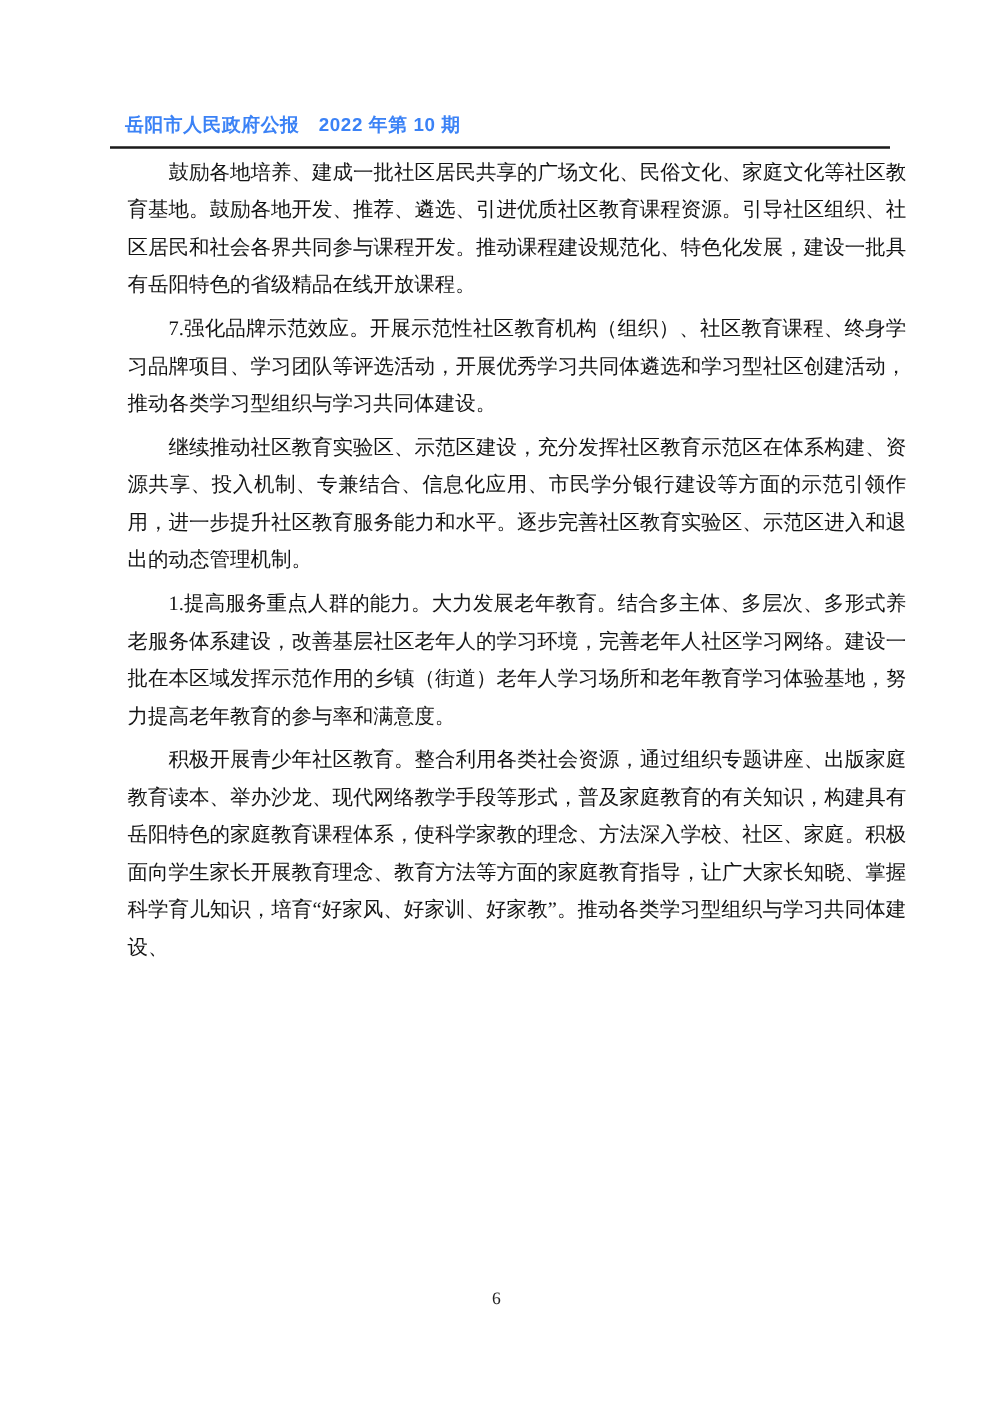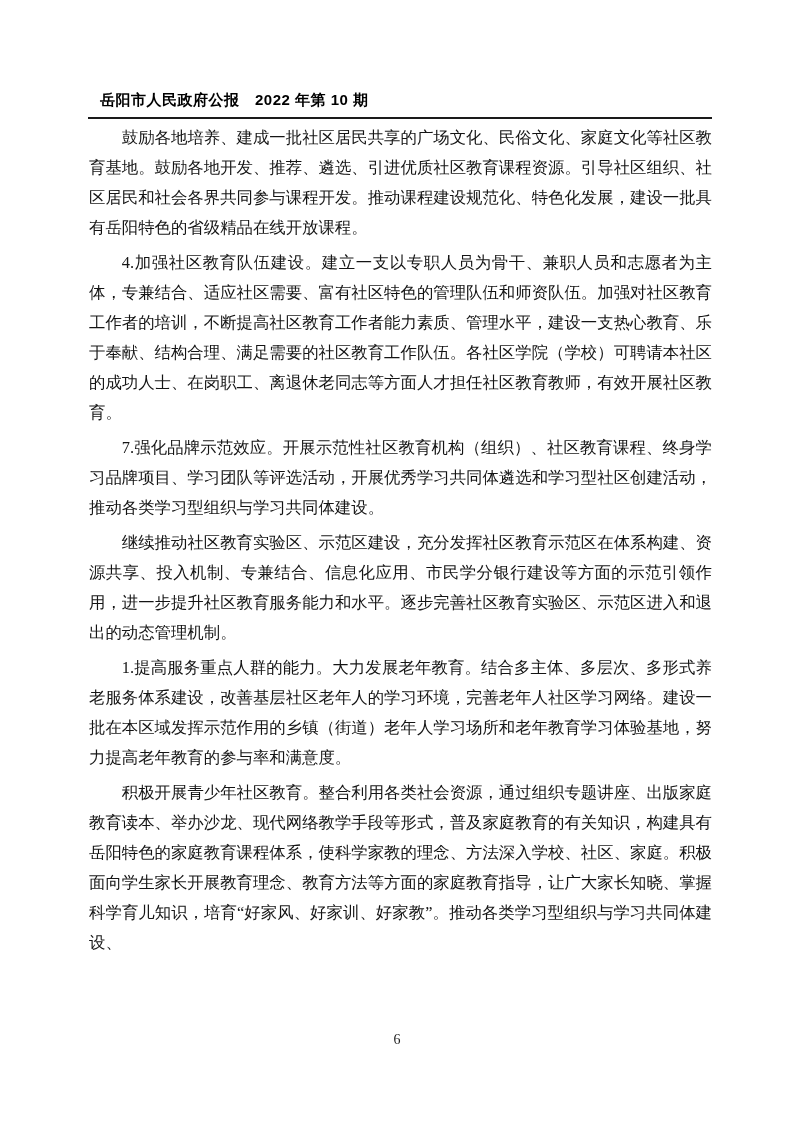--- a/index.html
+++ b/index.html
@@ -25,26 +25,26 @@
     left: 88px;
     top: 91px;
     width: 624px;
     box-sizing: border-box;
     padding: 0 0 7px 12px;
     border-bottom: 2px solid #1a1a1a;
     font-family: "Liberation Sans", "DejaVu Sans", sans-serif;
     font-size: 15px;
     font-weight: 600;
     letter-spacing: 0.5px;
-    color: #000000;
+    color: #3b82f6;
     white-space: nowrap;
   }
   .body-text {
     position: absolute;
-    left: 89px;
+    left: 102px;
     top: 123px;
     width: 623px;
   }
   .body-text p {
     margin: 0 0 5px 0;
     font-size: 16.4px;
     line-height: 30px;
     text-align: justify;
     text-justify: inter-ideograph;
     text-indent: 2em;
@@ -64,21 +64,20 @@
 </style>
 </head>
 <body>
 
 <div class="page">
 
   <div class="running-header">岳阳市人民政府公报　2022 年第 10 期</div>
 
   <div class="body-text">
     <p>鼓励各地培养、建成一批社区居民共享的广场文化、民俗文化、家庭文化等社区教育基地。鼓励各地开发、推荐、遴选、引进优质社区教育课程资源。引导社区组织、社区居民和社会各界共同参与课程开发。推动课程建设规范化、特色化发展，建设一批具有岳阳特色的省级精品在线开放课程。</p>
-    <p>4.加强社区教育队伍建设。建立一支以专职人员为骨干、兼职人员和志愿者为主体，专兼结合、适应社区需要、富有社区特色的管理队伍和师资队伍。加强对社区教育工作者的培训，不断提高社区教育工作者能力素质、管理水平，建设一支热心教育、乐于奉献、结构合理、满足需要的社区教育工作队伍。各社区学院（学校）可聘请本社区的成功人士、在岗职工、离退休老同志等方面人才担任社区教育教师，有效开展社区教育。</p>
     <p>7.强化品牌示范效应。开展示范性社区教育机构（组织）、社区教育课程、终身学习品牌项目、学习团队等评选活动，开展优秀学习共同体遴选和学习型社区创建活动，推动各类学习型组织与学习共同体建设。</p>
     <p>继续推动社区教育实验区、示范区建设，充分发挥社区教育示范区在体系构建、资源共享、投入机制、专兼结合、信息化应用、市民学分银行建设等方面的示范引领作用，进一步提升社区教育服务能力和水平。逐步完善社区教育实验区、示范区进入和退出的动态管理机制。</p>
     <p>1.提高服务重点人群的能力。大力发展老年教育。结合多主体、多层次、多形式养老服务体系建设，改善基层社区老年人的学习环境，完善老年人社区学习网络。建设一批在本区域发挥示范作用的乡镇（街道）老年人学习场所和老年教育学习体验基地，努力提高老年教育的参与率和满意度。</p>
     <p>积极开展青少年社区教育。整合利用各类社会资源，通过组织专题讲座、出版家庭教育读本、举办沙龙、现代网络教学手段等形式，普及家庭教育的有关知识，构建具有岳阳特色的家庭教育课程体系，使科学家教的理念、方法深入学校、社区、家庭。积极面向学生家长开展教育理念、教育方法等方面的家庭教育指导，让广大家长知晓、掌握科学育儿知识，培育“好家风、好家训、好家教”。推动各类学习型组织与学习共同体建设、</p>
   </div>
 
   <div class="page-number">6</div>
 
 </div>
 

